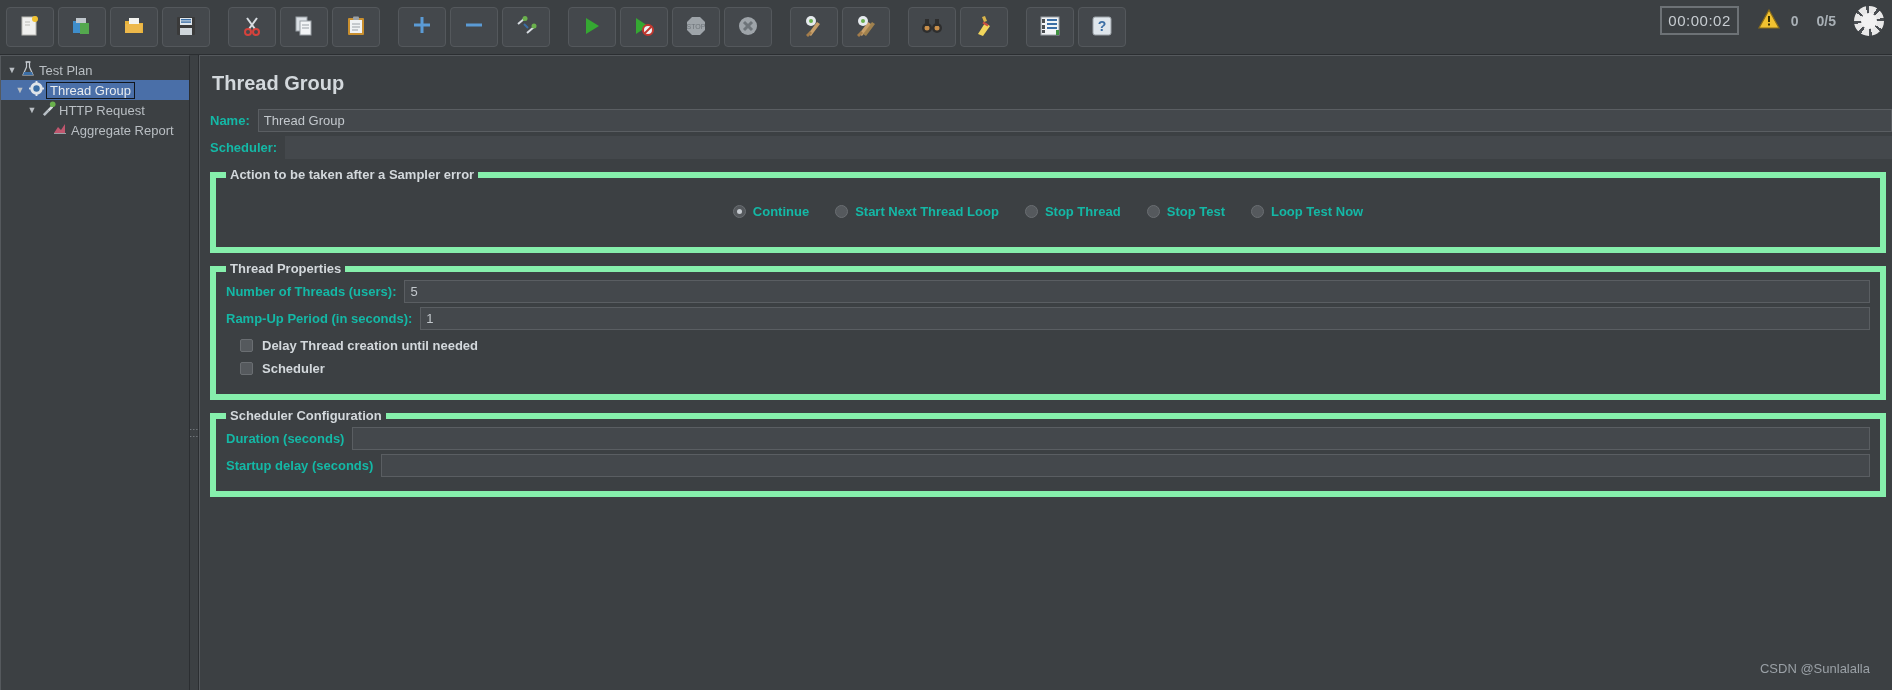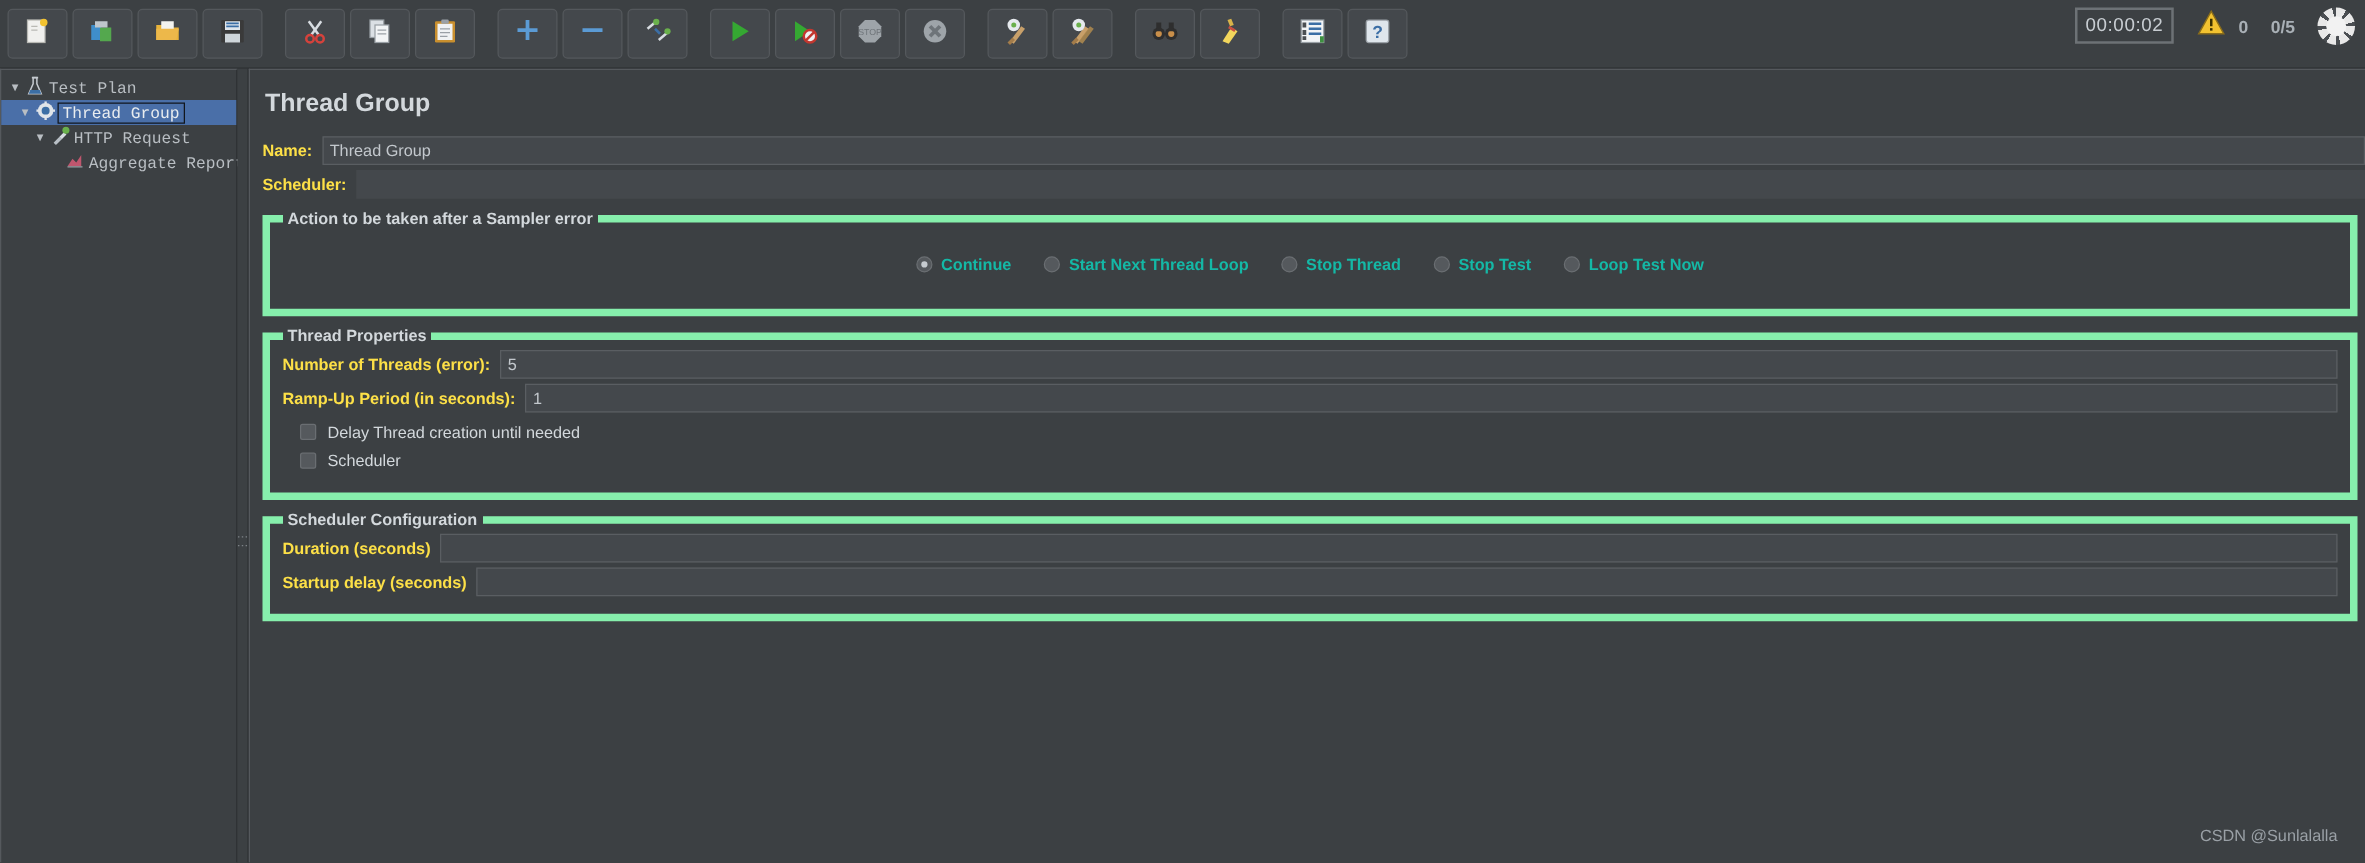--- a/index.html
+++ b/index.html
@@ -110,21 +110,21 @@
   .tree-row.selected { background: #4a6fa8; }
   .twisty {
     width: 14px; text-align: center; font-size: 9px;
     color: #b9bec3; flex: 0 0 auto;
   }
   .twisty.empty { visibility: hidden; }
   .tree-icon {
     width: 18px; text-align: center; font-size: 13px;
     flex: 0 0 auto; margin-right: 2px;
   }
-  .tree-label { font-size: 13px; font-family: Liberation Mono, monospace; }
+  .tree-label { font-size: 13px; }
   .indent-1 { padding-left: 12px; }
   .indent-2 { padding-left: 24px; }
   .indent-3 { padding-left: 36px; }
 
   
   #divider {
     width: 9px; background: #3c4043;
     border-right: 1px solid #2b2e31;
     flex: 0 0 auto;
     position: relative;
@@ -152,21 +152,21 @@
     font-size: 20px;
     font-weight: bold;
     margin: 6px 0 14px 2px;
   }
 
   .form-row {
     display: flex; align-items: center;
     margin-bottom: 4px;
   }
   .form-label {
-    color: #fde047; font-size: 13px; font-weight: bold;
+    color: #14b8a6; font-size: 13px; font-weight: bold;
     padding-right: 8px; flex: 0 0 auto;
   }
   .text-field {
     background: #44484c;
     border: 1px solid #5a5e62;
     color: #c3c8cd;
     font-size: 13px;
     height: 23px;
     line-height: 21px;
     padding: 0 5px;
@@ -209,21 +209,21 @@
   
   .cbox {
     width: 13px; height: 13px;
     background: #55595d; border: 1px solid #6a6e72;
     border-radius: 2px; flex: 0 0 auto;
   }
   .check-row {
     display: flex; align-items: center; gap: 9px;
     margin: 8px 0 8px 14px;
   }
-  .check-label { color: #d3d8dc; font-size: 13px; font-weight: normal; }
+  .check-label { color: #d3d8dc; font-size: 13px; font-weight: bold; }
 
   #watermark {
     position: absolute;
     right: 22px; bottom: 14px;
     color: #9aa0a6; font-size: 13px;
   }
 </style>
 </head>
 <body>
 
@@ -521,21 +521,21 @@
           <span class="radio-dot"></span>
           <span class="radio-label">Loop Test Now</span>
         </label>
       </div>
     </fieldset>
 
     <fieldset class="group">
       <legend>Thread Properties</legend>
 
       <div class="form-row">
-        <span class="form-label">Number of Threads (error):</span>
+        <span class="form-label">Number of Threads (users):</span>
         <input class="text-field" value="5" style="">
       </div>
 
       <div class="form-row">
         <span class="form-label">Ramp-Up Period (in seconds):</span>
         <input class="text-field" value="1" style="">
       </div>
 
 
       <div class="check-row">

